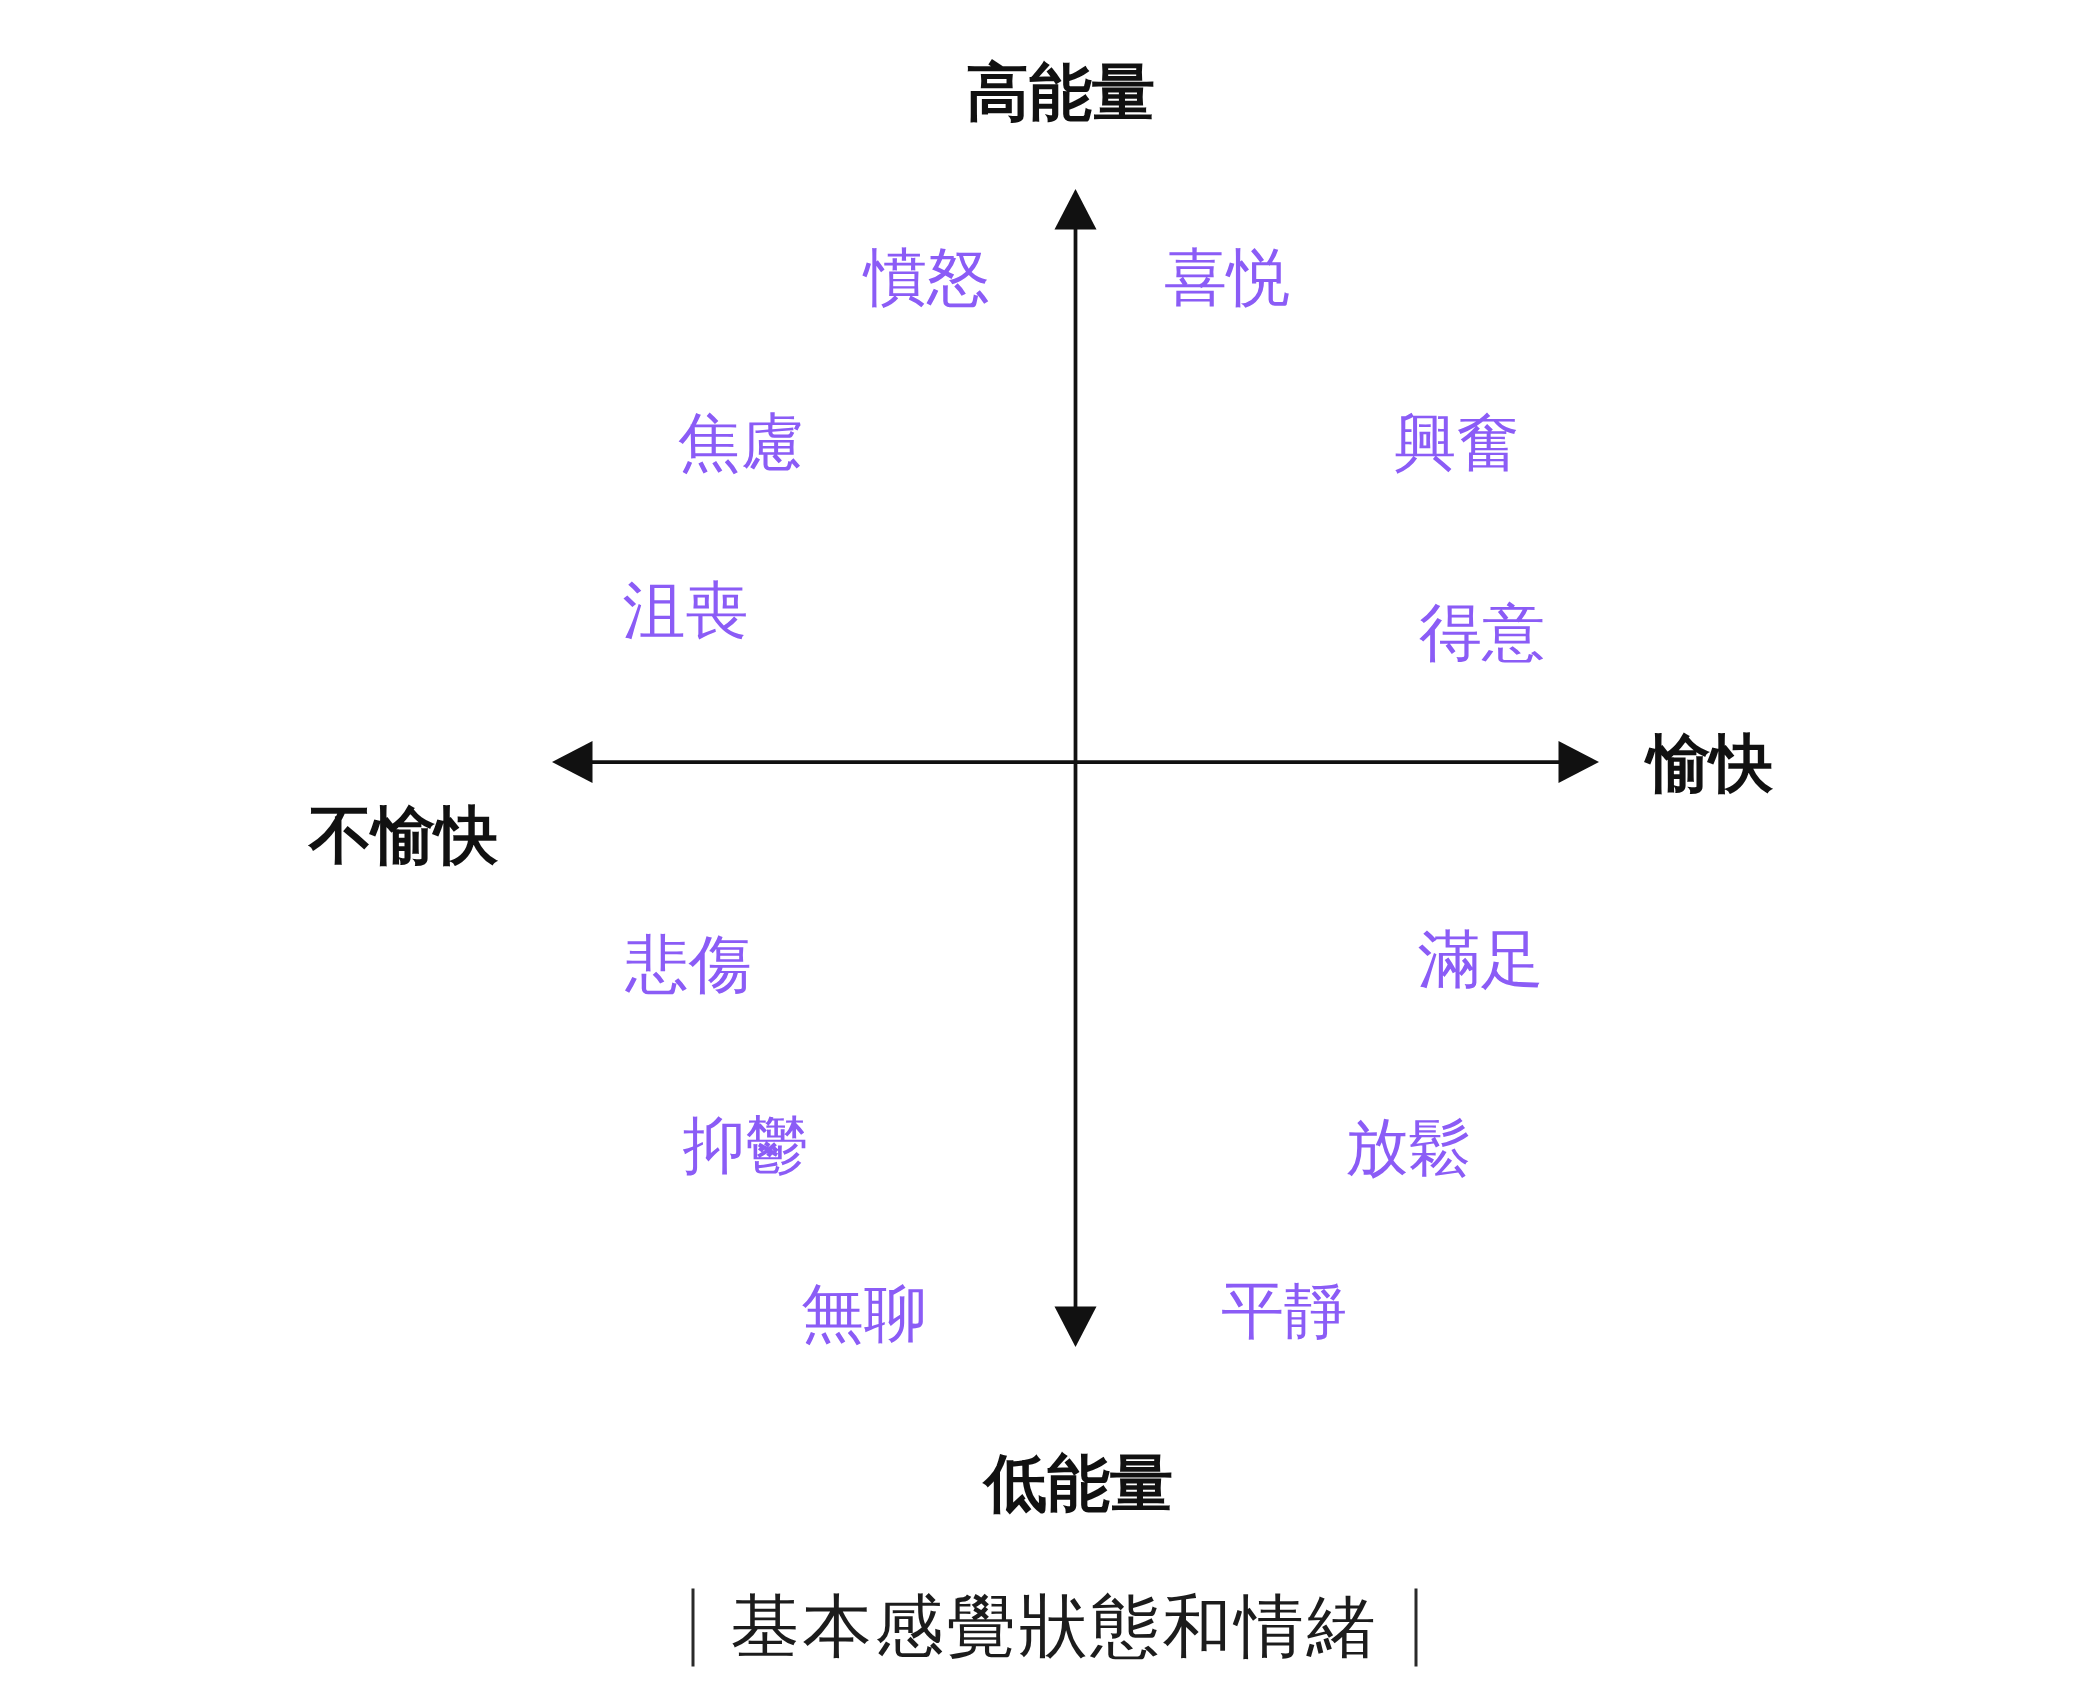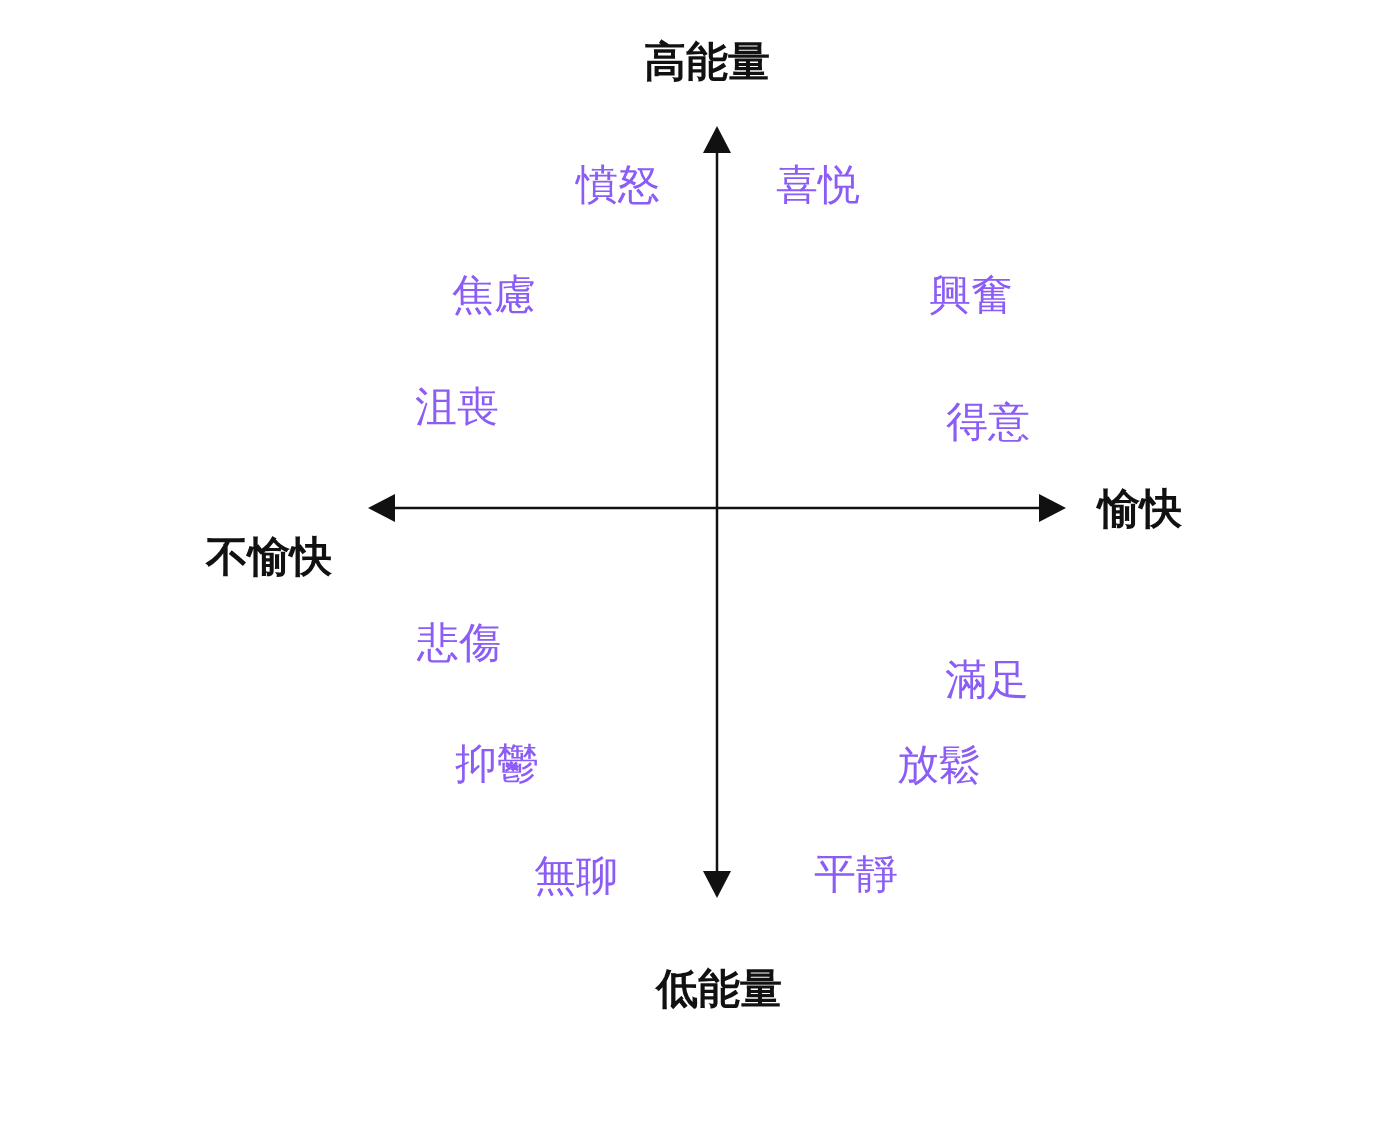--- a/index.html
+++ b/index.html
@@ -86,18 +86,23 @@
   <div class="label emotion" style="left:457px; top:407px;">沮喪</div>
 
   <div class="label emotion" style="left:818px; top:185px;">喜悦</div>
   <div class="label emotion" style="left:941px; top:295px;margin-left:30px;">興奮</div>
   <div class="label emotion" style="left:988px; top:422px;">得意</div>
 
   <div class="label emotion" style="left:459px; top:643px;">悲傷</div>
   <div class="label emotion" style="left:497px; top:764px;">抑鬱</div>
   <div class="label emotion" style="left:576px; top:876px;">無聊</div>
 
-  <div class="label emotion" style="left:987px; top:680px;">滿足</div>
+  <div class="label emotion" style="left:987px; top:640px;">滿足</div>
   <div class="label emotion" style="left:939px; top:765px;">放鬆</div>
   <div class="label emotion" style="left:856px; top:874px;">平靜</div>
 
+  <div class="caption">
+    <span class="caption-bar"></span>
+    <span>基本感覺狀態和情緒</span>
+    <span class="caption-bar"></span>
+  </div>
 
 </div>
 
 </body></html>

